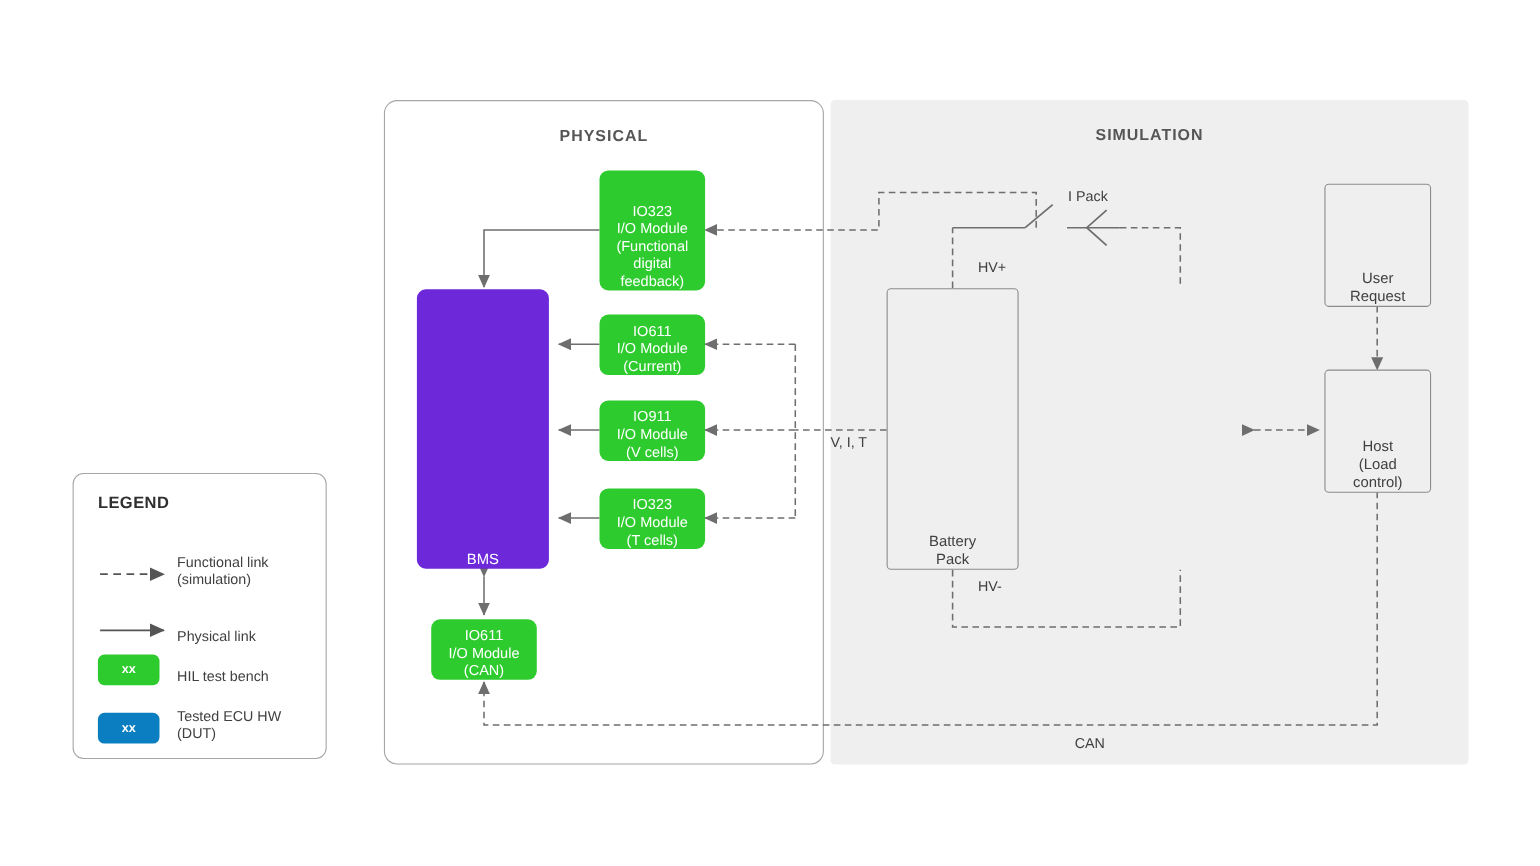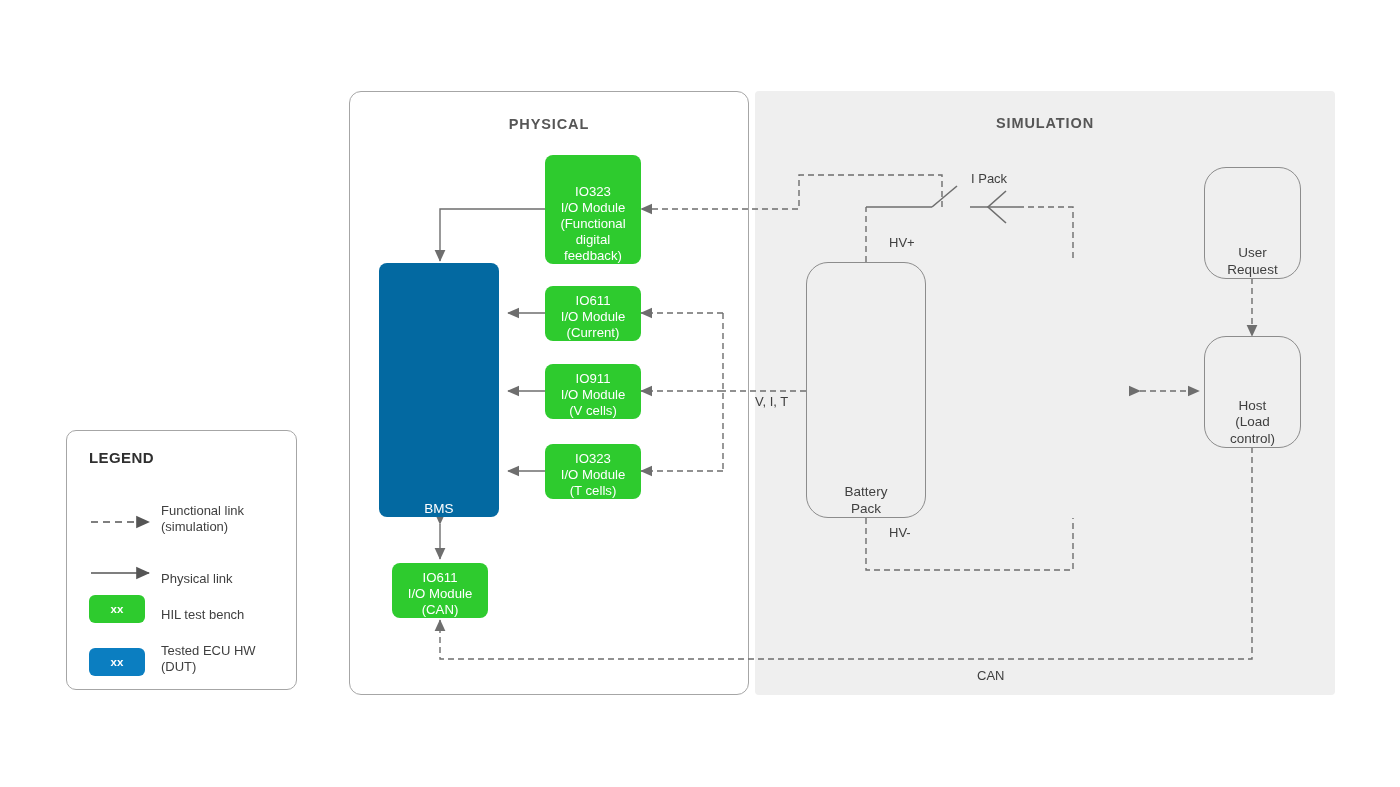--- a/index.html
+++ b/index.html
@@ -30,24 +30,24 @@
   
   .node{position:absolute;box-sizing:border-box;display:flex;
         align-items:flex-end;justify-content:center;text-align:center;}
   .node span{display:block;line-height:1.22;}
 
   .green{
     background:#2ecb2e;border-radius:8px;color:#ffffff;
     font-size:13.2px;
   }
   .blue{
-    background:#0369a1;border-radius:8px;color:#ffffff;font-size:13.5px;
+    background:#6d28d9;border-radius:8px;color:#ffffff;font-size:13.5px;
   }
   .simbox{
-    background:#efefef;border:1px solid #8c8c8c;border-radius:22px;
+    background:#efefef;border:1px solid #8c8c8c;border-radius:4px;
     color:#404040;font-size:13.5px;
   }
 
   
   .elabel{position:absolute;font-size:13px;color:#404040;white-space:nowrap;}
 
   
   #legend{
     position:absolute;left:66px;top:430px;width:231px;height:260px;
     box-sizing:border-box;background:#fff;border:1px solid #a6a6a6;

